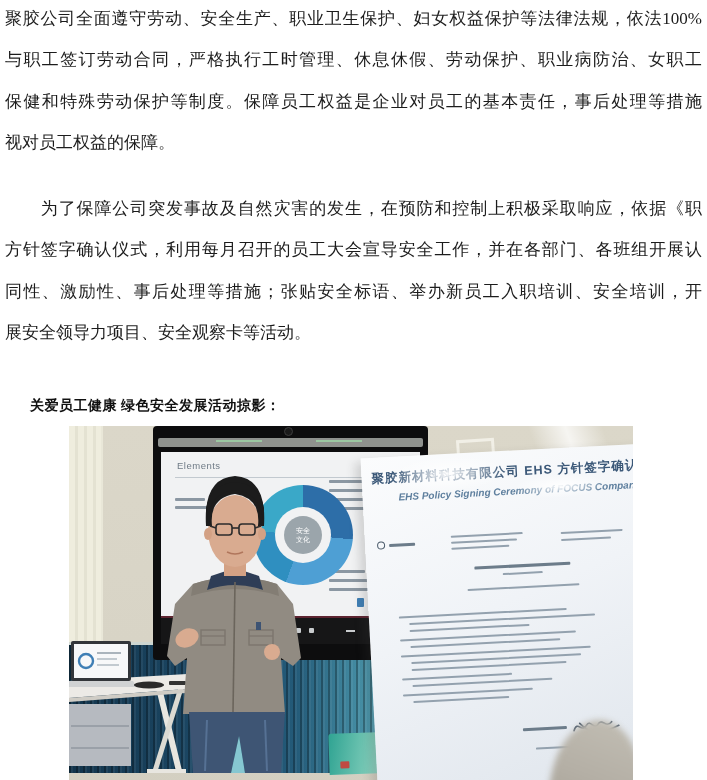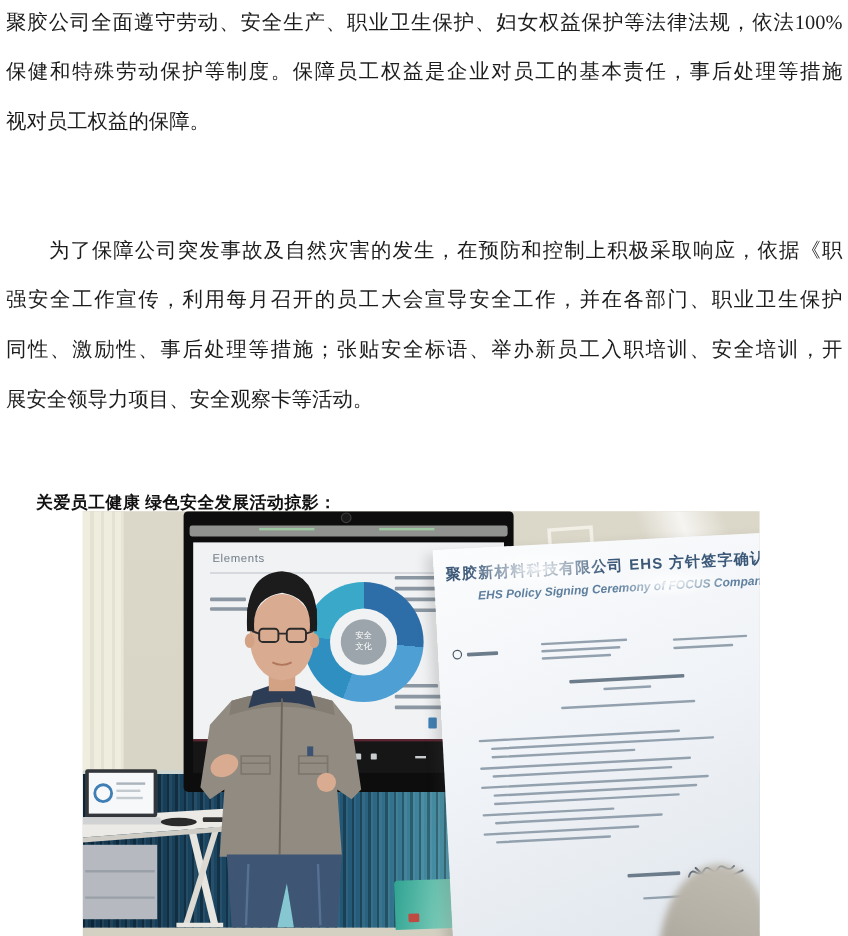--- a/index.html
+++ b/index.html
@@ -8,21 +8,21 @@
     position:relative; width:707px; height:780px; background:#ffffff;
     overflow:hidden; font-family:"Liberation Serif","DejaVu Serif",serif; color:#222;
   }
   
   .textblock { position:absolute; left:5px; width:697px; font-size:17px; line-height:41.4px; color:#1c1c1c; }
   #para1 { top:-2px; }
   #para2 { top:188px; }
   .tline { text-align:justify; text-align-last:justify; white-space:nowrap; }
   .tline.last { text-align-last:left; }
   .caption {
-    position:absolute; left:30px; top:410px; font-size:14px; font-weight:bold; color:#111;
+    position:absolute; left:30px; top:397px; font-size:14px; font-weight:bold; color:#111;
     letter-spacing:.5px;
   }
   
   .photo { position:absolute; left:69px; top:426px; width:564px; height:392px; overflow:hidden;
     background:linear-gradient(180deg,#dbd7c9 0%,#d8d4c6 55%,#d2cec0 100%); }
   .window-strip { position:absolute; left:0; top:0; width:34px; height:219px;
     background:repeating-linear-gradient(90deg,#efedde 0 6px,#e4e2d2 6px 9px);
     border-right:2px solid #e9e7d8; }
   .wall-glare { position:absolute; left:456px; top:0; width:108px; height:44px;
     background:linear-gradient(70deg,rgba(255,255,255,0) 15%,rgba(255,255,255,.75) 45%,rgba(255,255,255,0) 75%); }
@@ -84,27 +84,28 @@
     background:linear-gradient(200deg,#c2beb4 0%,#b4afa5 55%,#a39e93 100%);
     border-radius:55% 45% 0 0 / 75% 60% 0 0; filter:blur(3px); }
 </style>
 </head>
 <body>
 
 <div class="page">
 
   <div class="textblock" id="para1">
       <div class="tline">聚胶公司全面遵守劳动、安全生产、职业卫生保护、妇女权益保护等法律法规，依法100%</div>
+      <div class="tline">与职工签订劳动合同，严格执行工时管理、休息休假、劳动保护、职业病防治、女职工</div>
       <div class="tline">保健和特殊劳动保护等制度。保障员工权益是企业对员工的基本责任，事后处理等措施</div>
       <div class="tline last">视对员工权益的保障。</div>
     </div>
 
   <div class="textblock" id="para2">
       <div class="tline">　　为了保障公司突发事故及自然灾害的发生，在预防和控制上积极采取响应，依据《职</div>
-      <div class="tline">强安全工作宣传，利用每月召开的员工大会宣导安全工作，并在各部门、职业卫生保护</div>
+      <div class="tline">方针签字确认仪式，利用每月召开的员工大会宣导安全工作，并在各部门、各班组开展认</div>
       <div class="tline">同性、激励性、事后处理等措施；张贴安全标语、举办新员工入职培训、安全培训，开</div>
       <div class="tline last">展安全领导力项目、安全观察卡等活动。</div>
     </div>
 
   <div class="caption">关爱员工健康 绿色安全发展活动掠影：</div>
 
   <div class="photo">
 
     <div class="window-strip"></div>
     <div class="wall-glare"></div>

